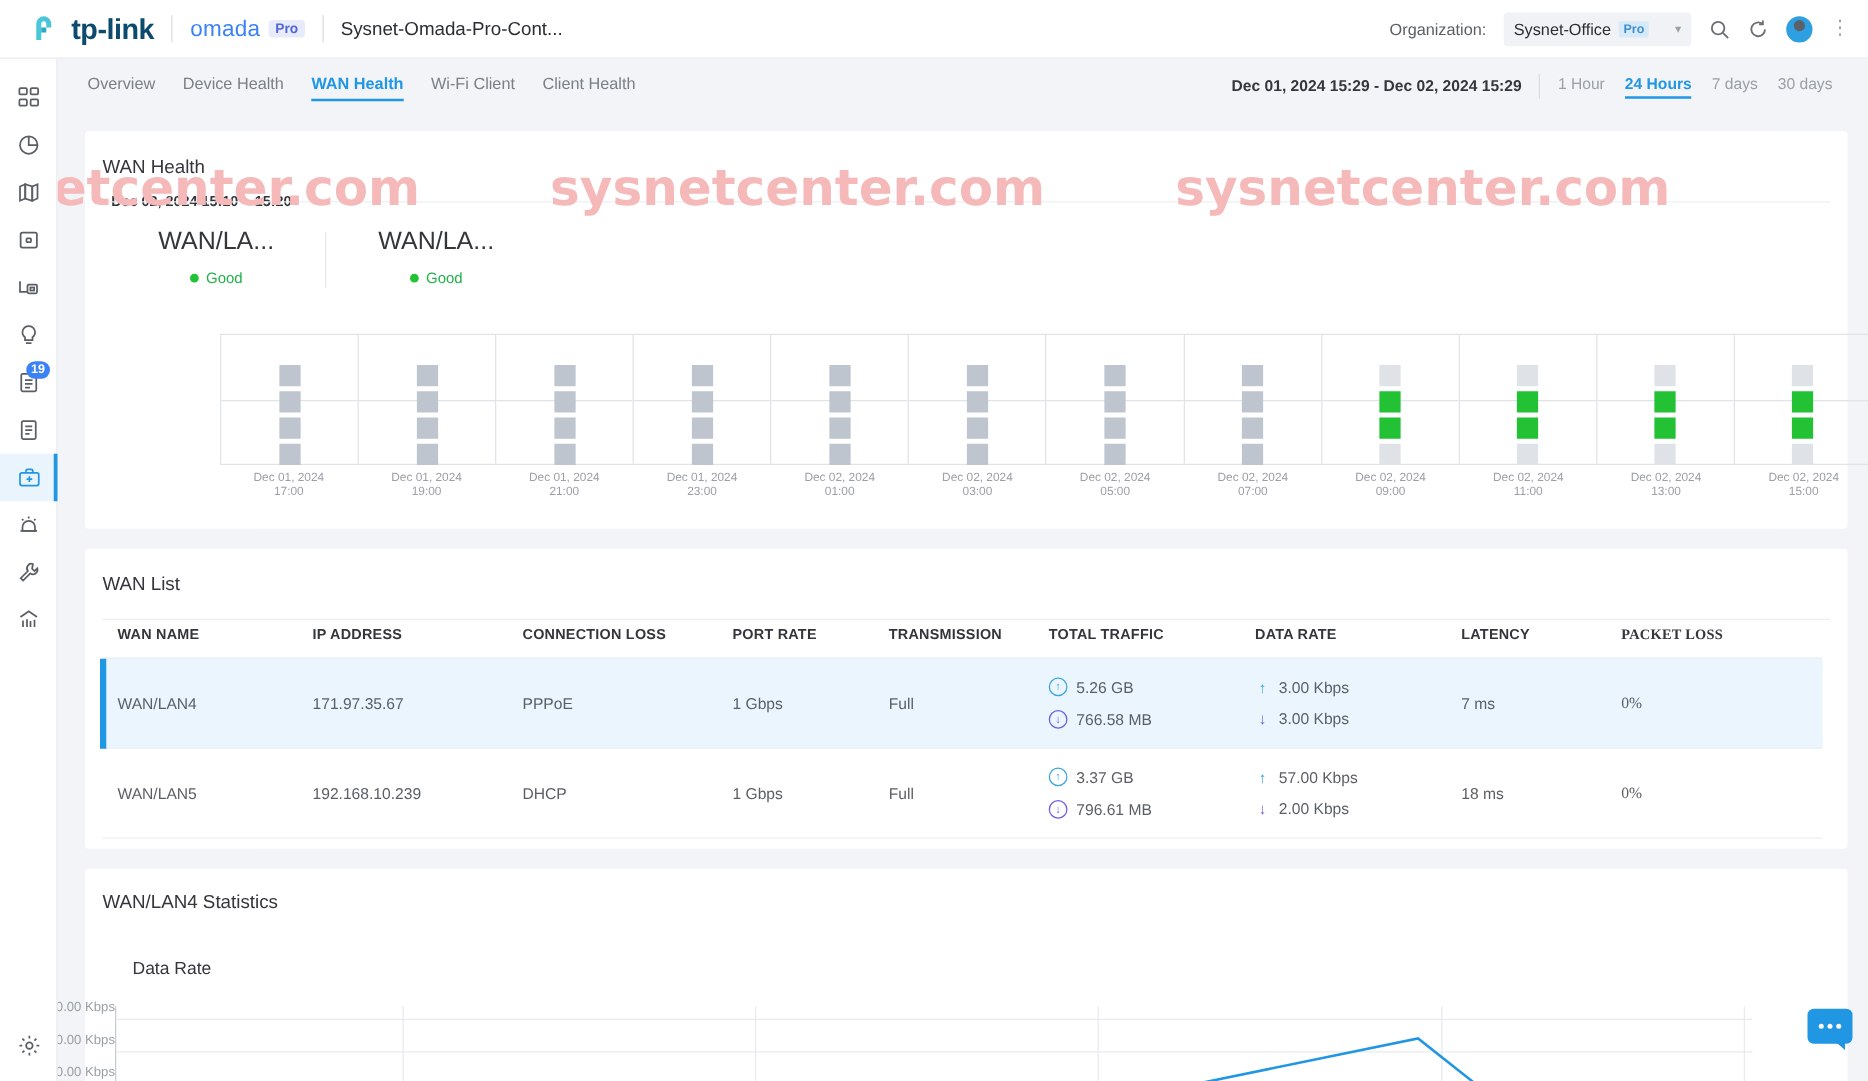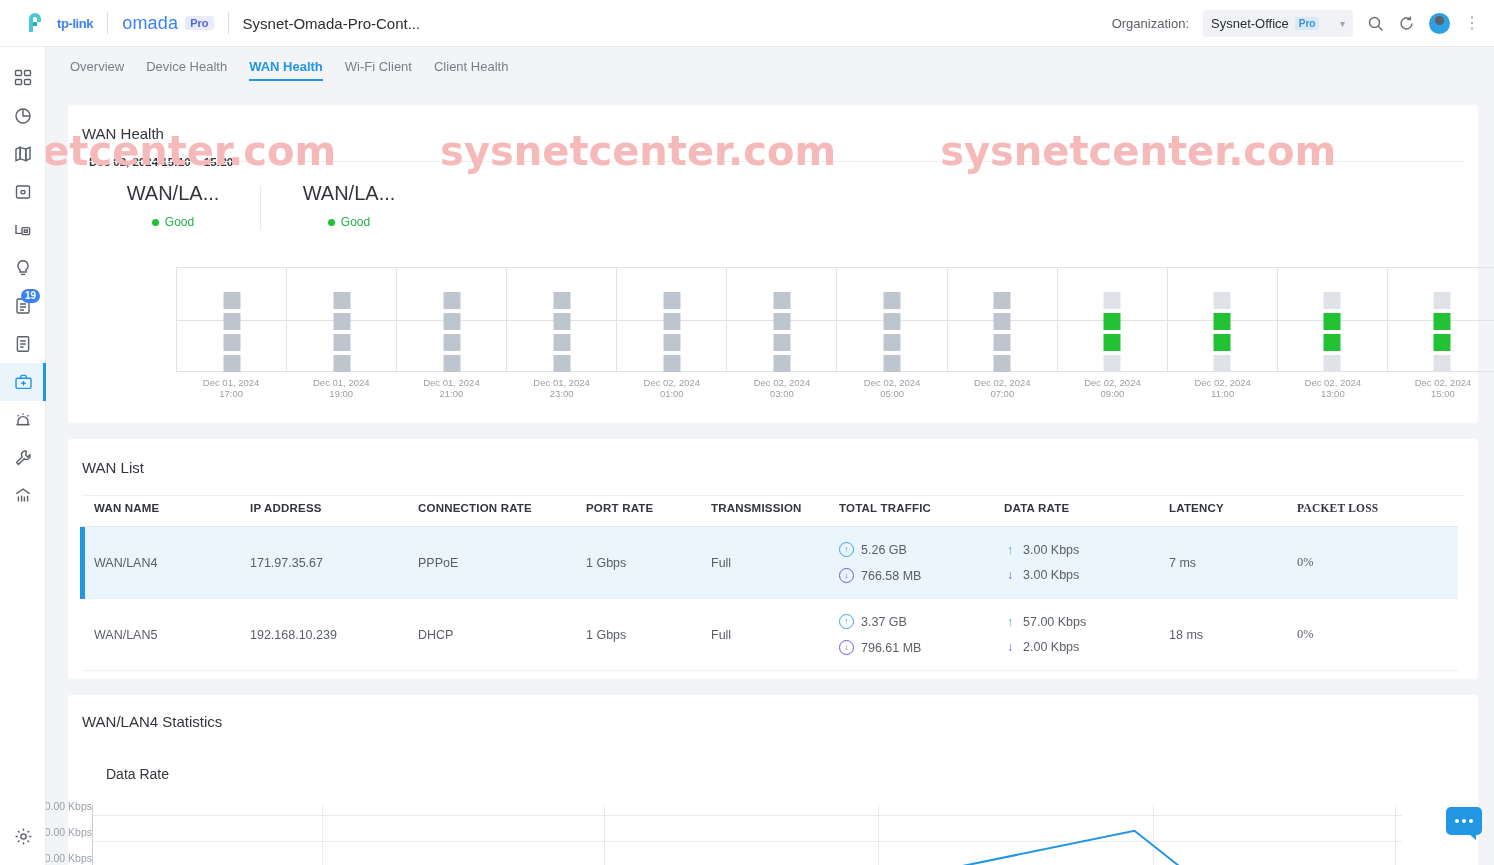--- a/index.html
+++ b/index.html
@@ -12,21 +12,21 @@
   }
 
   
   #topbar {
     position: absolute; top: 0; left: 0; width: 1494px; height: 47px;
     background: #ffffff; border-bottom: 1px solid #e8eaed;
     display: flex; align-items: center; z-index: 30;
   }
   #brand { display: flex; align-items: center; padding-left: 24px; }
   .tp-logo { width: 26px; height: 26px; margin-right: 7px; }
-  .tp-word { font-size: 13px; font-weight: 600; letter-spacing: -.4px; color: #3b82f6; }
+  .tp-word { font-size: 23px; font-weight: 600; letter-spacing: -.4px; color: #0c4a6e; }
   .vsep { width: 1px; height: 22px; background: #d9dde2; margin: 0 14px; }
   .omada-word { font-size: 18px; color: #3b82f6; letter-spacing: .2px; }
   .pro-badge {
     background: #e8ebfb; color: #5468d4; font-size: 11px; font-weight: 700;
     border-radius: 3px; padding: 1px 5px; margin-left: 7px;
   }
   #site-name { font-size: 15px; color: #2b2f33; }
 
   #topbar-right { margin-left: auto; display: flex; align-items: center; padding-right: 14px; gap: 14px; }
   #org-label { font-size: 13px; color: #5a5f66; }
@@ -344,20 +344,28 @@
 </div>
 
 <div id="subnav">
   <div id="tabs">
     <div class="tab">Overview</div>
     <div class="tab">Device Health</div>
     <div class="tab active">WAN Health</div>
     <div class="tab">Wi-Fi Client</div>
     <div class="tab">Client Health</div>
   </div>
+  <div id="range-area">
+    <span id="range-text">Dec 01, 2024 15:29 - Dec 02, 2024 15:29</span>
+    <span class="range-sep"></span>
+    <span class="range-opt">1 Hour</span>
+    <span class="range-opt active">24 Hours</span>
+    <span class="range-opt">7 days</span>
+    <span class="range-opt">30 days</span>
+  </div>
 </div>
 
 <div class="card" id="card-health">
   <div class="card-title">WAN Health</div>
   <div class="card-rule" style="top:56px"></div>
   <div class="sub-ts">Dec 02, 2024 15:10 ~ 15:20</div>
 
   <div id="health-summary">
     <div class="hs-col">
       <div class="hs-name">WAN/LA...</div>
@@ -539,21 +547,21 @@
 
 <div class="card" id="card-list">
   <div class="card-title">WAN List</div>
   <div class="card-rule" style="top:56px"></div>
 </div>
 
 <div id="wan-table">
   <div class="thead">
     <div class="th c1">WAN NAME</div>
     <div class="th c2">IP ADDRESS</div>
-    <div class="th c3">CONNECTION RATE</div>
+    <div class="th c3">CONNECTION LOSS</div>
     <div class="th c4">PORT RATE</div>
     <div class="th c5">TRANSMISSION</div>
     <div class="th c6">TOTAL TRAFFIC</div>
     <div class="th c7">DATA RATE</div>
     <div class="th c8">LATENCY</div>
     <div class="th c9">PACKET LOSS</div>
   </div>
 
   <div class="trow selected">
     <div class="td c1">WAN/LAN4</div>

